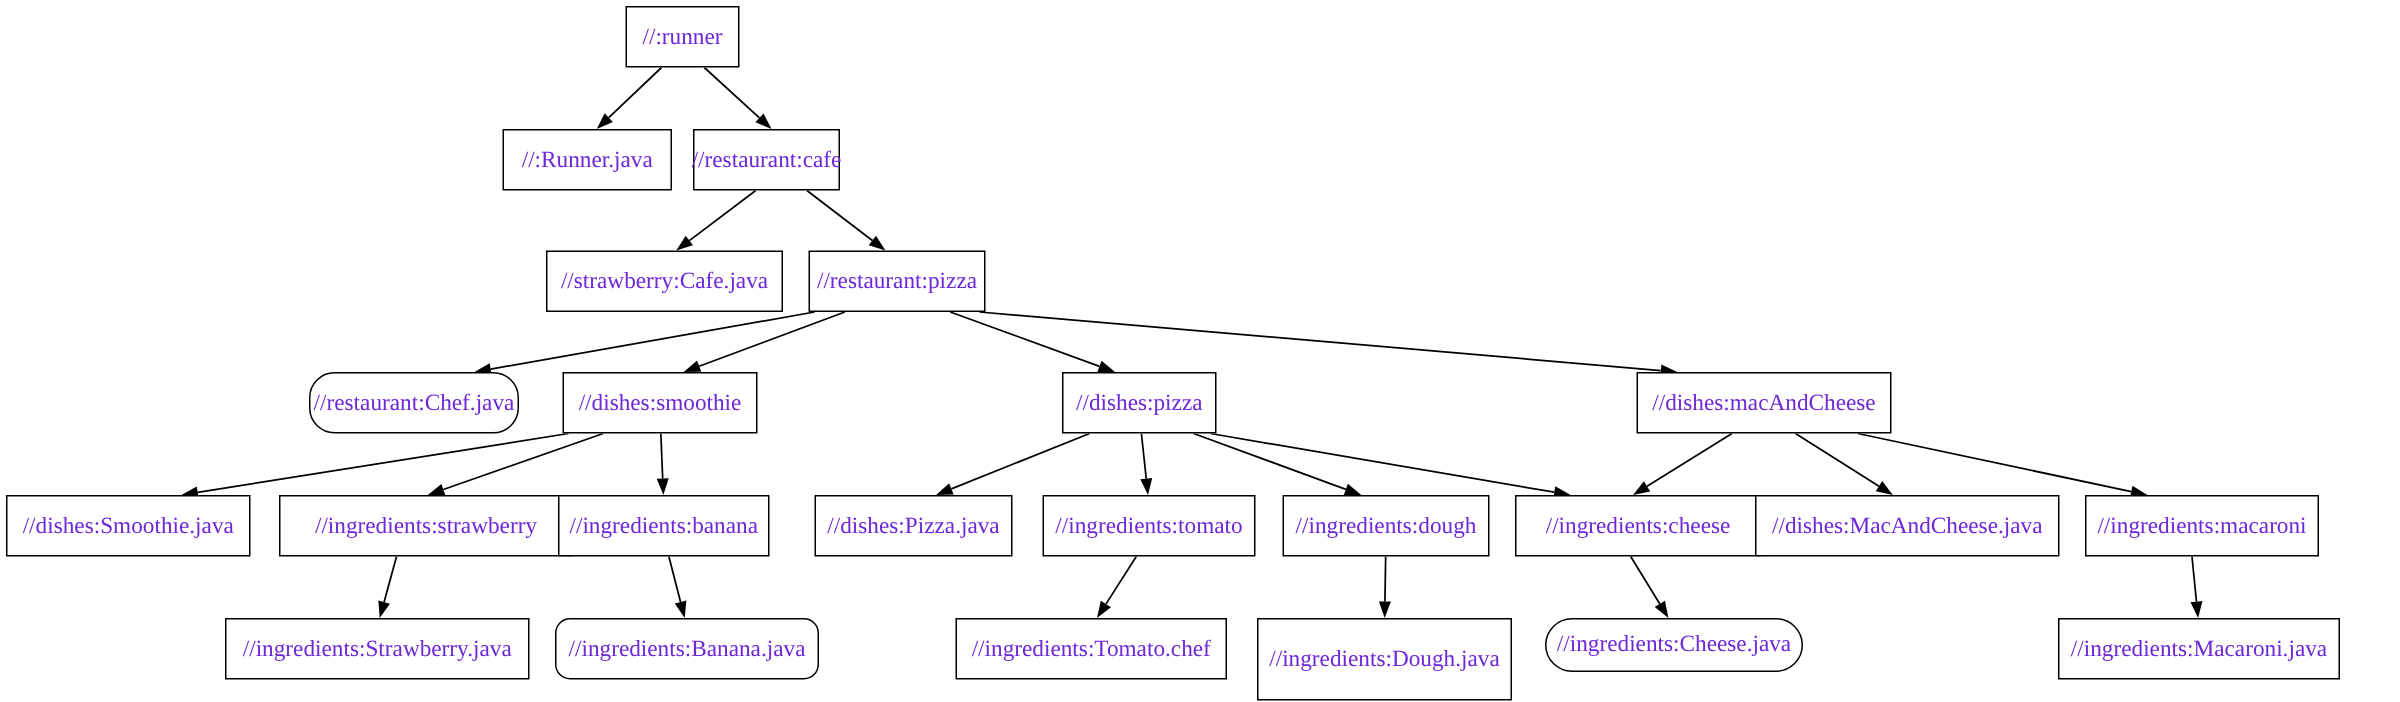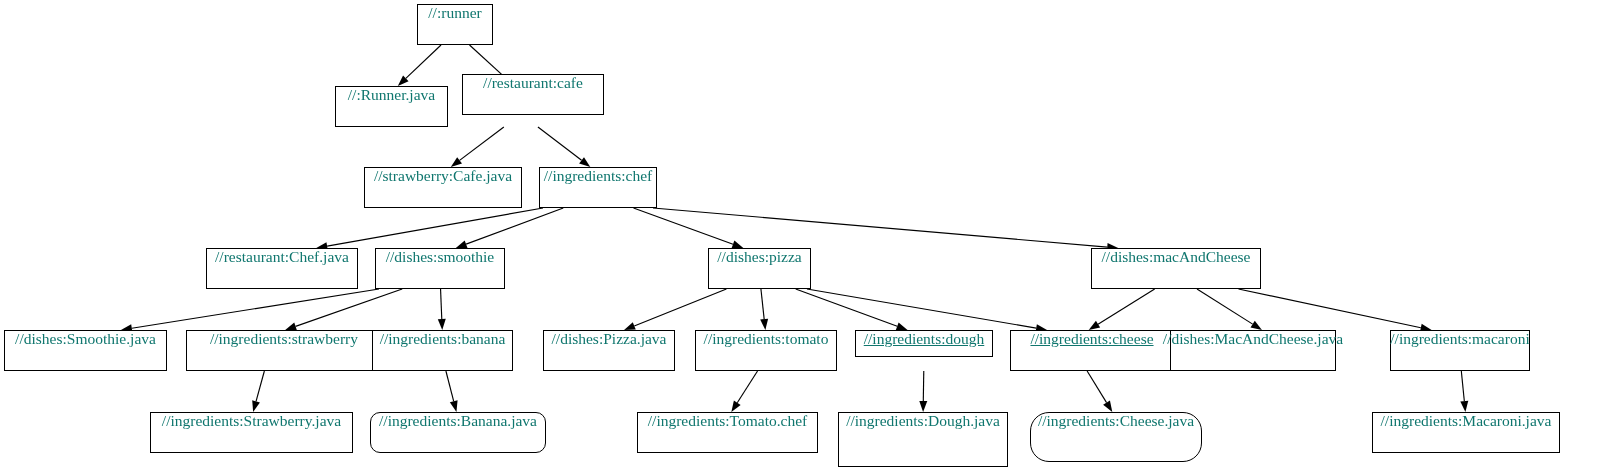--- a/index.html
+++ b/index.html
@@ -23,25 +23,25 @@
     top: 0;
     width: 1600px;
     height: 468px;
   }
   .graph-node {
     position: absolute;
     box-sizing: border-box;
     border: 1px solid #000000;
     background: #ffffff;
     display: flex;
-    align-items: flex-start;
+    align-items: center;
     justify-content: center;
     font-size: 15.5px;
     line-height: 1;
-    color: #0f766e;
+    color: #6d28d9;
     white-space: nowrap;
     z-index: 2;
   }
   .node-label {
     display: block;
     padding: 0 2px;
   }
 </style>
 </head>
 <body>
@@ -145,30 +145,30 @@
         <polygon points="1465.4,412 1460.3304052963701,401.45015594708025 1468.2910863706263,400.65797109871517" fill="#000000"></polygon>
       </g>
     </svg>
   <div id="node-layer">
       <div class="graph-node" style="left: 417px; top: 4px; width: 76px; height: 41px; border-color: rgb(0, 0, 0); background: rgb(255, 255, 255);">
         <span class="node-label">//:runner</span>
       </div>
       <div class="graph-node" style="left: 335px; top: 86px; width: 113px; height: 41px; border-color: rgb(0, 0, 0); background: rgb(255, 255, 255);">
         <span class="node-label">//:Runner.java</span>
       </div>
-      <div class="graph-node" style="left: 462px; top: 74px; width: 142px; height: 41px; border-color: rgb(0, 0, 0); background: rgb(255, 255, 255);">
+      <div class="graph-node" style="left: 462px; top: 86px; width: 98px; height: 41px; border-color: rgb(0, 0, 0); background: rgb(255, 255, 255);">
         <span class="node-label">//restaurant:cafe</span>
       </div>
       <div class="graph-node" style="left: 364px; top: 167px; width: 158px; height: 41px; border-color: rgb(0, 0, 0); background: rgb(255, 255, 255);">
         <span class="node-label">//strawberry:Cafe.java</span>
       </div>
       <div class="graph-node" style="left: 539px; top: 167px; width: 118px; height: 41px; border-color: rgb(0, 0, 0); background: rgb(255, 255, 255);">
-        <span class="node-label">//ingredients:chef</span>
-      </div>
-      <div class="graph-node" style="left: 206px; top: 248px; width: 152px; height: 41px; border-color: rgb(0, 0, 0); background: rgb(255, 255, 255);">
+        <span class="node-label">//restaurant:pizza</span>
+      </div>
+      <div class="graph-node" style="left: 206px; top: 248px; width: 140px; height: 41px; border-color: rgb(0, 0, 0); background: rgb(255, 255, 255); border-radius: 17px;">
         <span class="node-label">//restaurant:Chef.java</span>
       </div>
       <div class="graph-node" style="left: 375px; top: 248px; width: 130px; height: 41px; border-color: rgb(0, 0, 0); background: rgb(255, 255, 255);">
         <span class="node-label">//dishes:smoothie</span>
       </div>
       <div class="graph-node" style="left: 708px; top: 248px; width: 103px; height: 41px; border-color: rgb(0, 0, 0); background: rgb(255, 255, 255);">
         <span class="node-label">//dishes:pizza</span>
       </div>
       <div class="graph-node" style="left: 1091px; top: 248px; width: 170px; height: 41px; border-color: rgb(0, 0, 0); background: rgb(255, 255, 255);">
         <span class="node-label">//dishes:macAndCheese</span>
@@ -181,44 +181,44 @@
       </div>
       <div class="graph-node" style="left: 372px; top: 330px; width: 141px; height: 41px; border-color: rgb(0, 0, 0); background: rgb(255, 255, 255);">
         <span class="node-label">//ingredients:banana</span>
       </div>
       <div class="graph-node" style="left: 543px; top: 330px; width: 132px; height: 41px; border-color: rgb(0, 0, 0); background: rgb(255, 255, 255);">
         <span class="node-label">//dishes:Pizza.java</span>
       </div>
       <div class="graph-node" style="left: 695px; top: 330px; width: 142px; height: 41px; border-color: rgb(0, 0, 0); background: rgb(255, 255, 255);">
         <span class="node-label">//ingredients:tomato</span>
       </div>
-      <div class="graph-node" style="left: 855px; top: 330px; width: 138px; height: 27px; border-color: rgb(0, 0, 0); background: rgb(255, 255, 255); text-decoration: underline;">
+      <div class="graph-node" style="left: 855px; top: 330px; width: 138px; height: 41px; border-color: rgb(0, 0, 0); background: rgb(255, 255, 255);">
         <span class="node-label">//ingredients:dough</span>
       </div>
-      <div class="graph-node" style="left: 1010px; top: 330px; width: 164px; height: 41px; border-color: rgb(0, 0, 0); background: rgb(255, 255, 255); text-decoration: underline;">
+      <div class="graph-node" style="left: 1010px; top: 330px; width: 164px; height: 41px; border-color: rgb(0, 0, 0); background: rgb(255, 255, 255);">
         <span class="node-label">//ingredients:cheese</span>
       </div>
-      <div class="graph-node" style="left: 1170px; top: 330px; width: 166px; height: 41px; border-color: rgb(0, 0, 0); background: rgb(255, 255, 255);">
+      <div class="graph-node" style="left: 1170px; top: 330px; width: 203px; height: 41px; border-color: rgb(0, 0, 0); background: rgb(255, 255, 255);">
         <span class="node-label">//dishes:MacAndCheese.java</span>
       </div>
-      <div class="graph-node" style="left: 1390px; top: 330px; width: 140px; height: 41px; border-color: rgb(0, 0, 0); background: rgb(255, 255, 255);">
+      <div class="graph-node" style="left: 1390px; top: 330px; width: 156px; height: 41px; border-color: rgb(0, 0, 0); background: rgb(255, 255, 255);">
         <span class="node-label">//ingredients:macaroni</span>
       </div>
       <div class="graph-node" style="left: 150px; top: 412px; width: 203px; height: 41px; border-color: rgb(0, 0, 0); background: rgb(255, 255, 255);">
         <span class="node-label">//ingredients:Strawberry.java</span>
       </div>
       <div class="graph-node" style="left: 370px; top: 412px; width: 176px; height: 41px; border-color: rgb(0, 0, 0); background: rgb(255, 255, 255); border-radius: 10px;">
         <span class="node-label">//ingredients:Banana.java</span>
       </div>
       <div class="graph-node" style="left: 637px; top: 412px; width: 181px; height: 41px; border-color: rgb(0, 0, 0); background: rgb(255, 255, 255);">
         <span class="node-label">//ingredients:Tomato.chef</span>
       </div>
       <div class="graph-node" style="left: 838px; top: 412px; width: 170px; height: 55px; border-color: rgb(0, 0, 0); background: rgb(255, 255, 255);">
         <span class="node-label">//ingredients:Dough.java</span>
       </div>
-      <div class="graph-node" style="left: 1030px; top: 412px; width: 172px; height: 50px; border-color: rgb(0, 0, 0); background: rgb(255, 255, 255); border-radius: 19px;">
+      <div class="graph-node" style="left: 1030px; top: 412px; width: 172px; height: 36px; border-color: rgb(0, 0, 0); background: rgb(255, 255, 255); border-radius: 19px;">
         <span class="node-label">//ingredients:Cheese.java</span>
       </div>
       <div class="graph-node" style="left: 1372px; top: 412px; width: 188px; height: 41px; border-color: rgb(0, 0, 0); background: rgb(255, 255, 255);">
         <span class="node-label">//ingredients:Macaroni.java</span>
       </div>
     </div>
 </div>
 
 </body></html>

